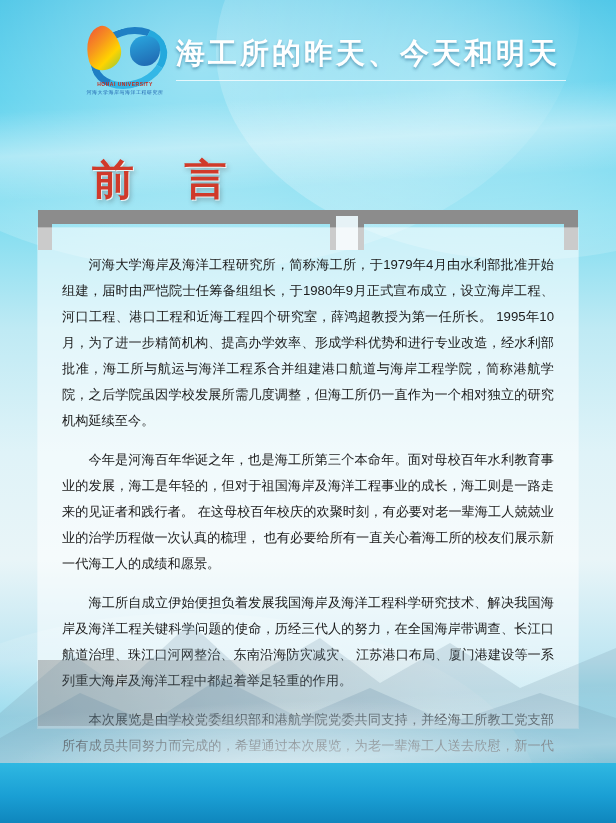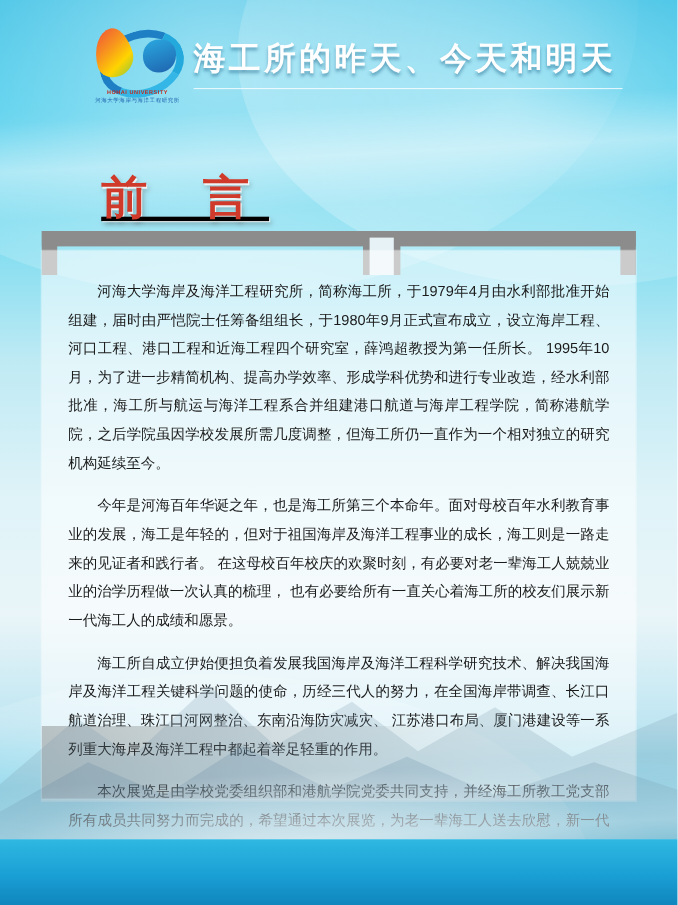--- a/index.html
+++ b/index.html
@@ -125,21 +125,20 @@
     width: 390px; height: 1px;
     background: rgba(255,255,255,0.75);
   }
 
   
   .title-wrap {
     position: absolute;
     left: 38px; top: 152px;
     width: 540px;
     height: 70px;
-    text-decoration: underline;
   }
   .qianyan {
     font-family: "DejaVu Serif", serif;
     font-weight: bold;
     font-size: 42px;
     letter-spacing: 18px;
     color: #d03a2a;
     text-shadow: 1px 1px 0 rgba(255,255,255,0.8), 2px 3px 5px rgba(60,60,60,0.35);
     padding-left: 54px;
     line-height: 56px;

